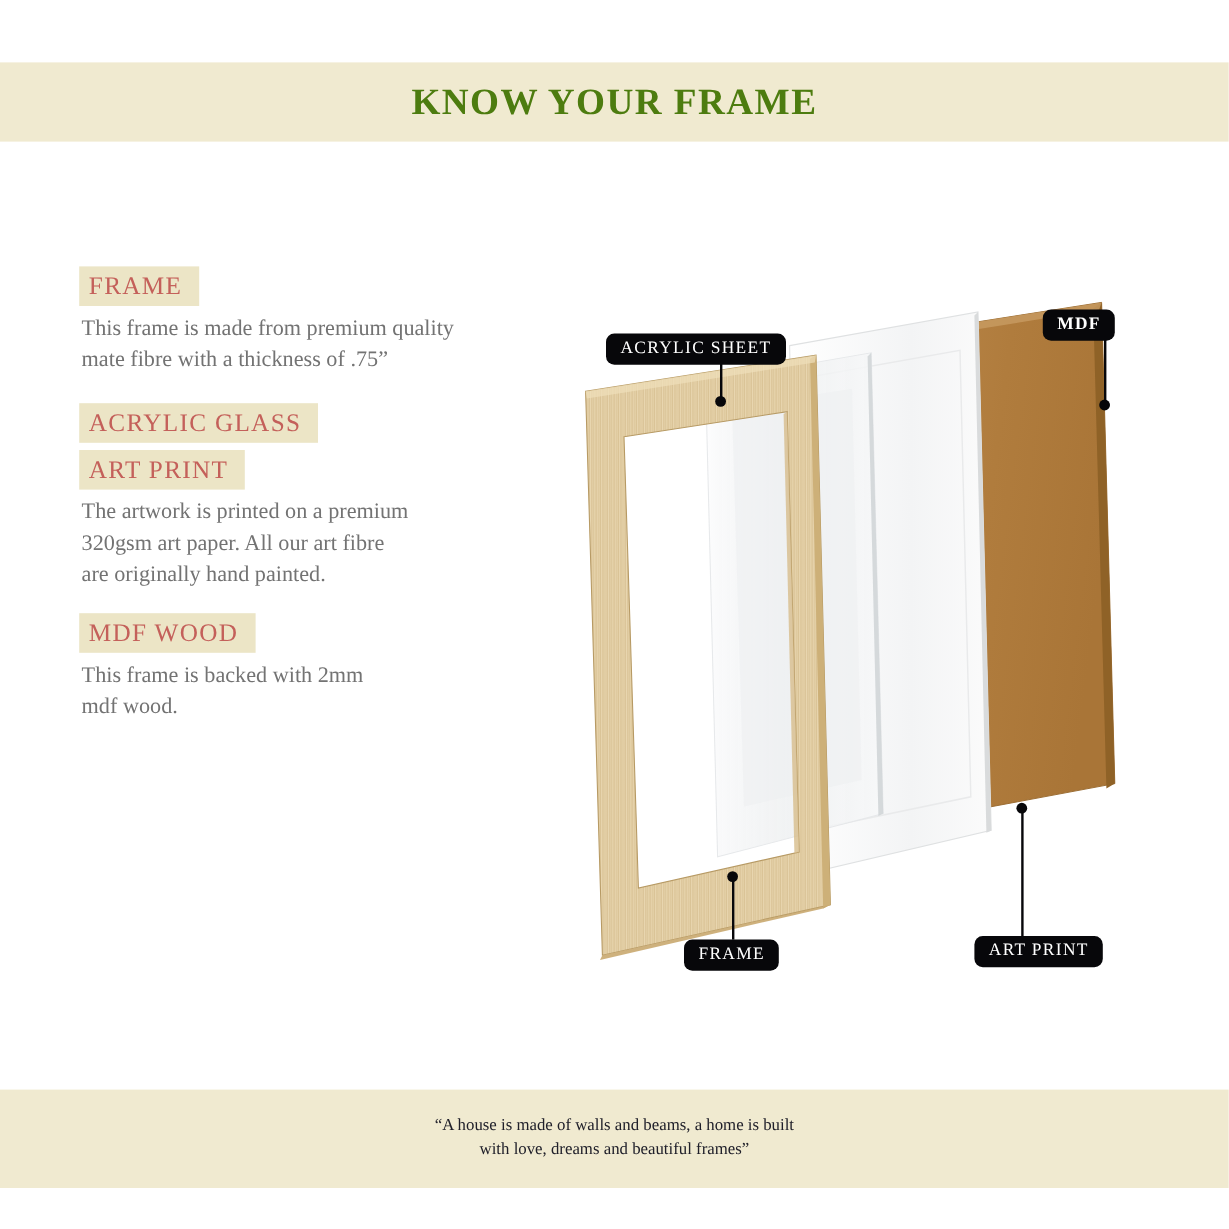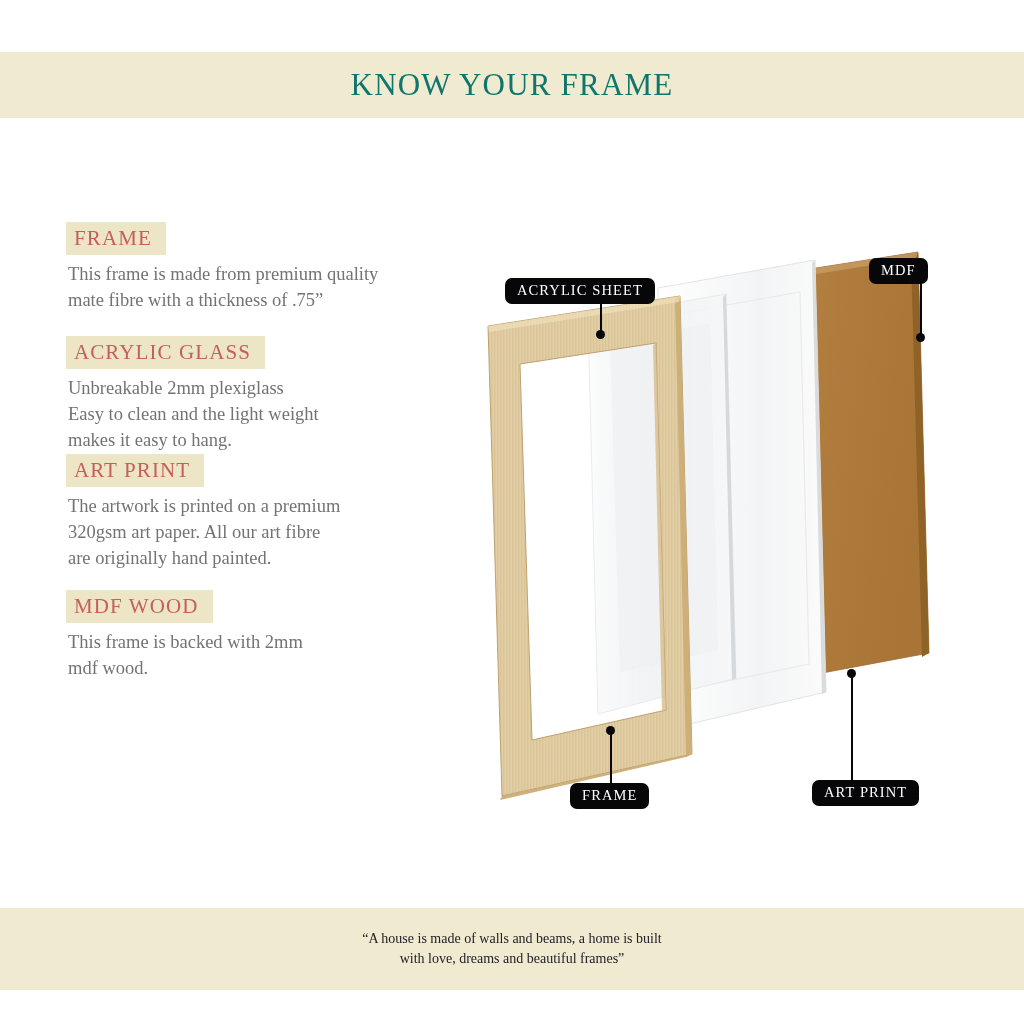--- a/index.html
+++ b/index.html
@@ -17,24 +17,24 @@
   .band{
     position:absolute;left:0;width:1024px;
     background:#f0ead0;
     display:flex;align-items:center;justify-content:center;
   }
   #header-band{top:52px;height:66px;}
   #footer-band{top:908px;height:82px;}
 
   #page-title{
     font-family:"Liberation Serif", serif;
-    color:#0f766e;
+    color:#4d7c0f;
     font-size:31px;
     letter-spacing:1.2px;
-    font-weight:400;
+    font-weight:700;
     white-space:nowrap;
   }
   #footer-quote{
     color:#20202a;
     font-size:14px;
     line-height:1.45;
     text-align:center;
     white-space:pre-line;
   }
 
@@ -81,21 +81,21 @@
     border-radius:7px;
     font-size:14.5px;
     letter-spacing:1.1px;
     padding:4px 12px 5px 12px;
     white-space:nowrap;
     line-height:1.2;
     text-align:center;
     font-family:"Liberation Serif", serif;
   }
   #callout-acrylic{left:505px;top:278px;}
-  #callout-mdf{left:869px;top:258px;}
+  #callout-mdf{left:869px;top:258px;font-weight:bold;}
   #callout-frame{left:570px;top:783px;}
   #callout-artprint{left:812px;top:780px;}
 
   .leader{position:absolute;background:#07070a;width:2px;}
   .leader-dot{
     position:absolute;width:9px;height:9px;border-radius:50%;
     background:#07070a;
   }
 </style>
 </head>
@@ -110,23 +110,20 @@
   <div id="info-column">
 
     <div class="info-section" id="sec-frame">
       <div class="section-heading">FRAME</div>
       <p class="section-body">This frame is made from premium quality
 mate fibre with a thickness of .75”</p>
     </div>
 
     <div class="info-section" id="sec-acrylic">
       <div class="section-heading">ACRYLIC  GLASS</div>
-      <p class="section-body">Unbreakable 2mm plexiglass
-Easy to clean and the light weight
-makes it easy to hang.</p>
     </div>
 
     <div class="info-section" id="sec-art">
       <div class="section-heading">ART  PRINT</div>
       <p class="section-body">The artwork is printed on a premium
 320gsm art paper. All our art fibre
 are originally hand painted.</p>
     </div>
 
     <div class="info-section" id="sec-mdf">

